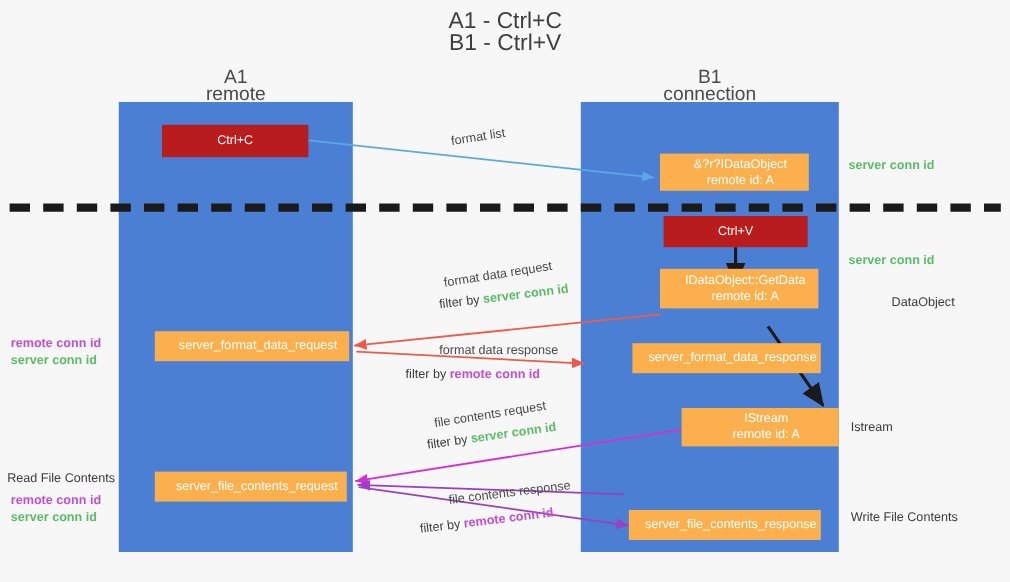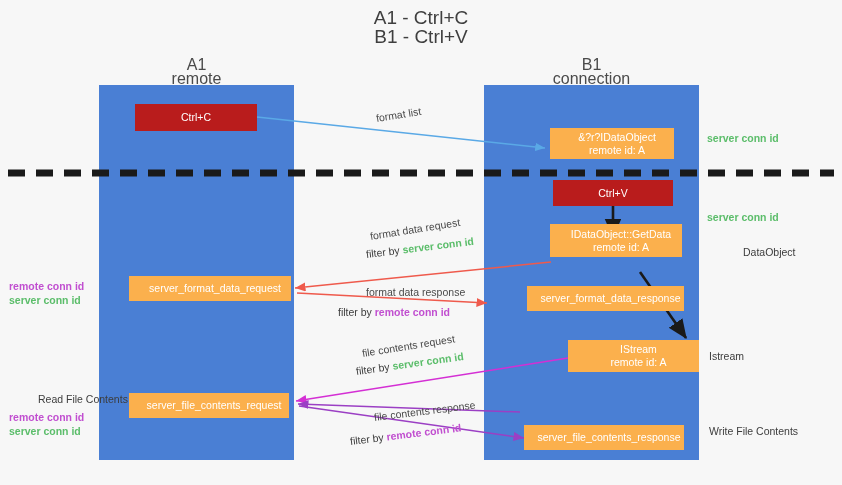--- a/index.html
+++ b/index.html
@@ -223,20 +223,20 @@
   <div class="abs side-note green" style="left:707px; top:210px;">server conn id</div>
   <div class="abs side-note plain" style="left:709px; top:245px;margin-left:34px;">DataObject</div>
   <div class="abs side-note plain" style="left:709px; top:349px;">Istream</div>
   <div class="abs side-note plain" style="left:709px; top:424px;">Write File Contents</div>
 
   <div class="abs conn-pair" style="left:9px; top:279px;">
     <span class="r">remote conn id</span>
     <span class="s">server conn id</span>
   </div>
 
-  <div class="abs side-note plain" style="left:6px; top:392px;margin-left:32px;">Read File Contents</div>
+  <div class="abs side-note plain" style="left:6px; top:392px;">Read File Contents</div>
 
   <div class="abs conn-pair" style="left:9px; top:410px;">
     <span class="r">remote conn id</span>
     <span class="s">server conn id</span>
   </div>
 
 </div>
 
 </body></html>

